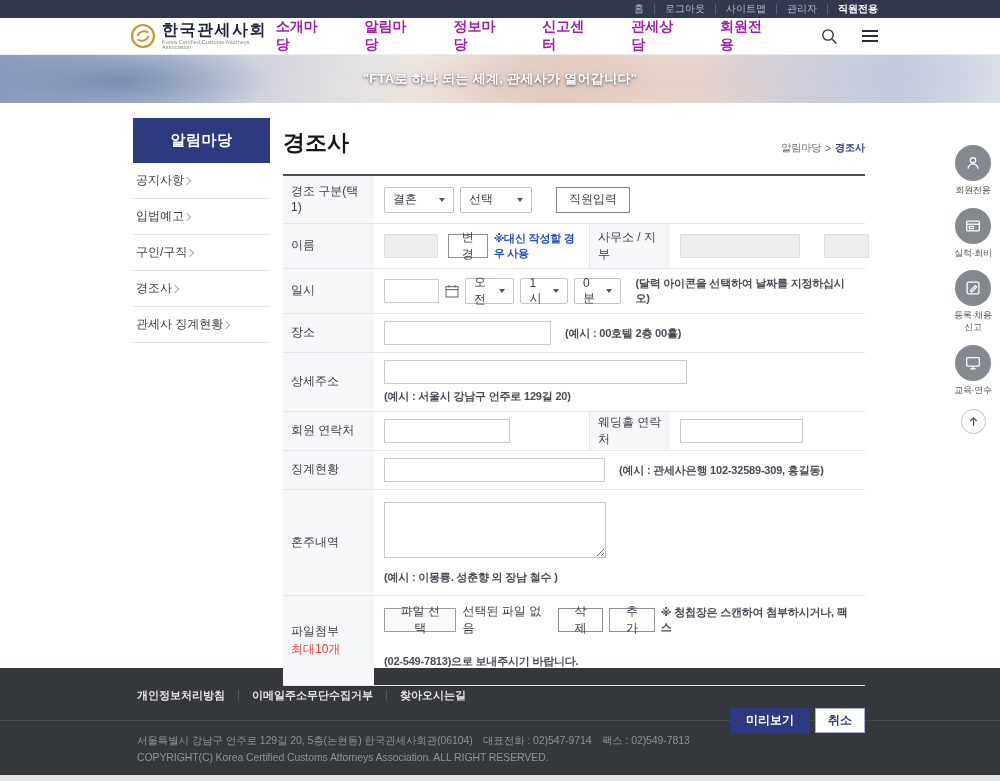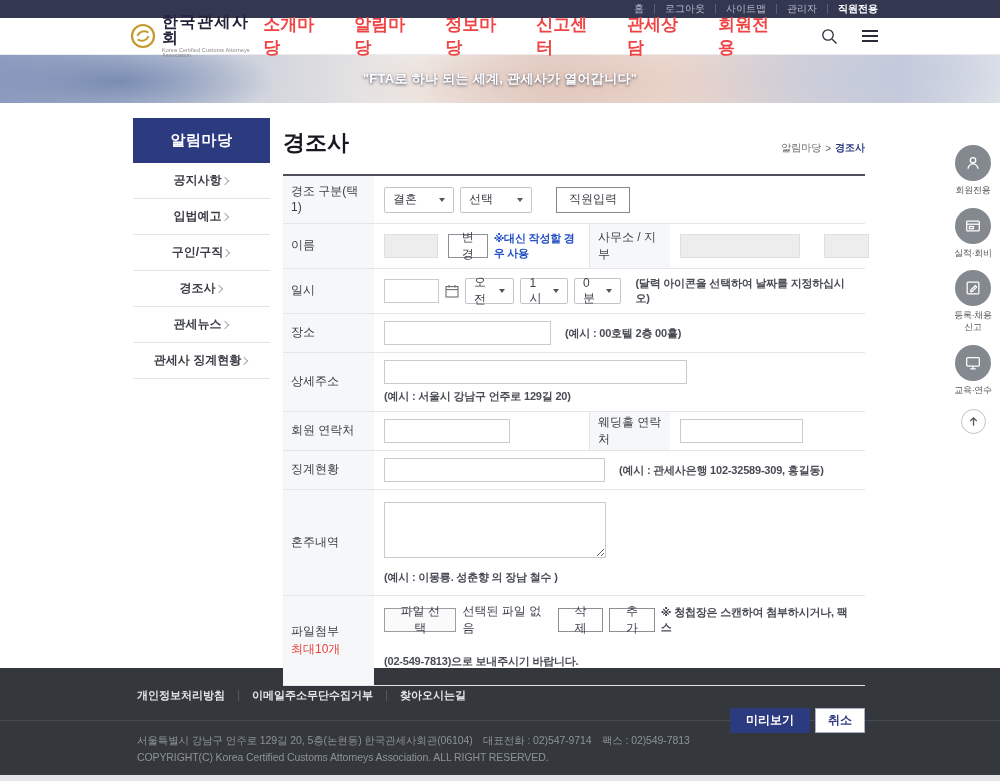--- a/index.html
+++ b/index.html
@@ -11,21 +11,21 @@
   .topbar a { font-size:10px; color:#b7bace; text-decoration:none; padding:0 10px; border-right:1px solid #5a5e7c; line-height:10px; cursor:pointer; }
   .topbar a:last-child { border-right:none; color:#fff; font-weight:bold; padding-right:0; }
 
   
   .header { height:37px; border-bottom:1px solid #ececee; display:flex; align-items:center; justify-content:flex-end; padding:0 122px 0 130px; background:#fff; }
   .logo { display:flex; align-items:center; gap:6px; cursor:pointer; }
   .logo-text { display:flex; flex-direction:column; line-height:1; }
   .logo-title { font-size:16px; font-weight:bold; color:#22243a; letter-spacing:1.5px; }
   .logo-sub { font-size:5.5px; color:#8a8a8a; margin-top:2px; letter-spacing:.1px; }
   .nav { display:flex; align-items:center; gap:36px; }
-  .nav a { font-size:17px; font-weight:bold; color:#ef4444; text-decoration:none; cursor:pointer; }
+  .nav a { font-size:14px; font-weight:bold; color:#a21caf; text-decoration:none; cursor:pointer; }
   .nav-icons { display:flex; align-items:center; gap:24px; margin-left:48px; }
   .icon-btn { background:none; border:none; padding:0; cursor:pointer; display:flex; }
   .burger { display:flex; flex-direction:column; gap:3px; }
   .burger span { width:16px; height:2px; background:#2a2c38; }
 
   
   .banner { height:48px; display:flex; align-items:center; justify-content:center;
     background:
       radial-gradient(ellipse 220px 60px at 12% 55%, rgba(104,124,168,.75), transparent 70%),
       radial-gradient(ellipse 260px 70px at 88% 45%, rgba(190,200,220,.5), transparent 70%),
@@ -34,21 +34,21 @@
   }
   .banner-text { color:#fff; font-size:13px; font-weight:bold; letter-spacing:.3px; text-shadow:0 1px 3px rgba(50,55,80,.85); }
 
   
   .content { position:relative; height:565px; padding:15px 0 0 133px; display:flex; gap:13px; background:#fff; }
 
   
   .sidebar { width:137px; flex:none; }
   .sidebar-title { height:45px; background:#2c3a80; color:#fff; font-size:15px; font-weight:bold; display:flex; align-items:center; justify-content:center; letter-spacing:.5px; }
   .sidebar ul { list-style:none; margin:0; padding:0; }
-  .sidebar li { display:flex; align-items:center; justify-content:center; padding:9px 3px; border-bottom:1px solid #e4e4e8; font-size:12px; font-weight:bold; color:#3a3c44; cursor:pointer; }
+  .sidebar li { display:flex; align-items:center; justify-content:flex-start; padding:9px 3px; border-bottom:1px solid #e4e4e8; font-size:12px; font-weight:normal; color:#3a3c44; cursor:pointer; }
   .chev { width:6px; height:6px; border-top:1px solid #a9a9af; border-right:1px solid #a9a9af; transform:rotate(45deg); flex:none; margin-right:2px; }
 
   
   .main { width:582px; flex:none; }
   .main-head { display:flex; justify-content:space-between; align-items:flex-end; margin:10px 0 16px; }
   .page-title { margin:0; font-size:22px; color:#17181f; font-weight:bold; }
   .breadcrumb { font-size:10px; color:#666; display:flex; align-items:center; gap:4px; padding-bottom:3px; }
   .breadcrumb .cur { color:#2c3a80; font-weight:bold; cursor:pointer; }
   .breadcrumb .lvl { cursor:pointer; }
 
@@ -170,24 +170,20 @@
         </li>
         <li>
           <span>구인/구직</span>
           <span class="chev"></span>
         </li>
         <li>
           <span>경조사</span>
           <span class="chev"></span>
         </li>
         <li>
-          <span>관세뉴스</span>
-          <span class="chev"></span>
-        </li>
-        <li>
           <span>관세사 징계현황</span>
           <span class="chev"></span>
         </li>
       </ul>
     </aside>
 
     <main class="main">
       <div class="main-head">
         <h1 class="page-title">경조사</h1>
         <div class="breadcrumb">

